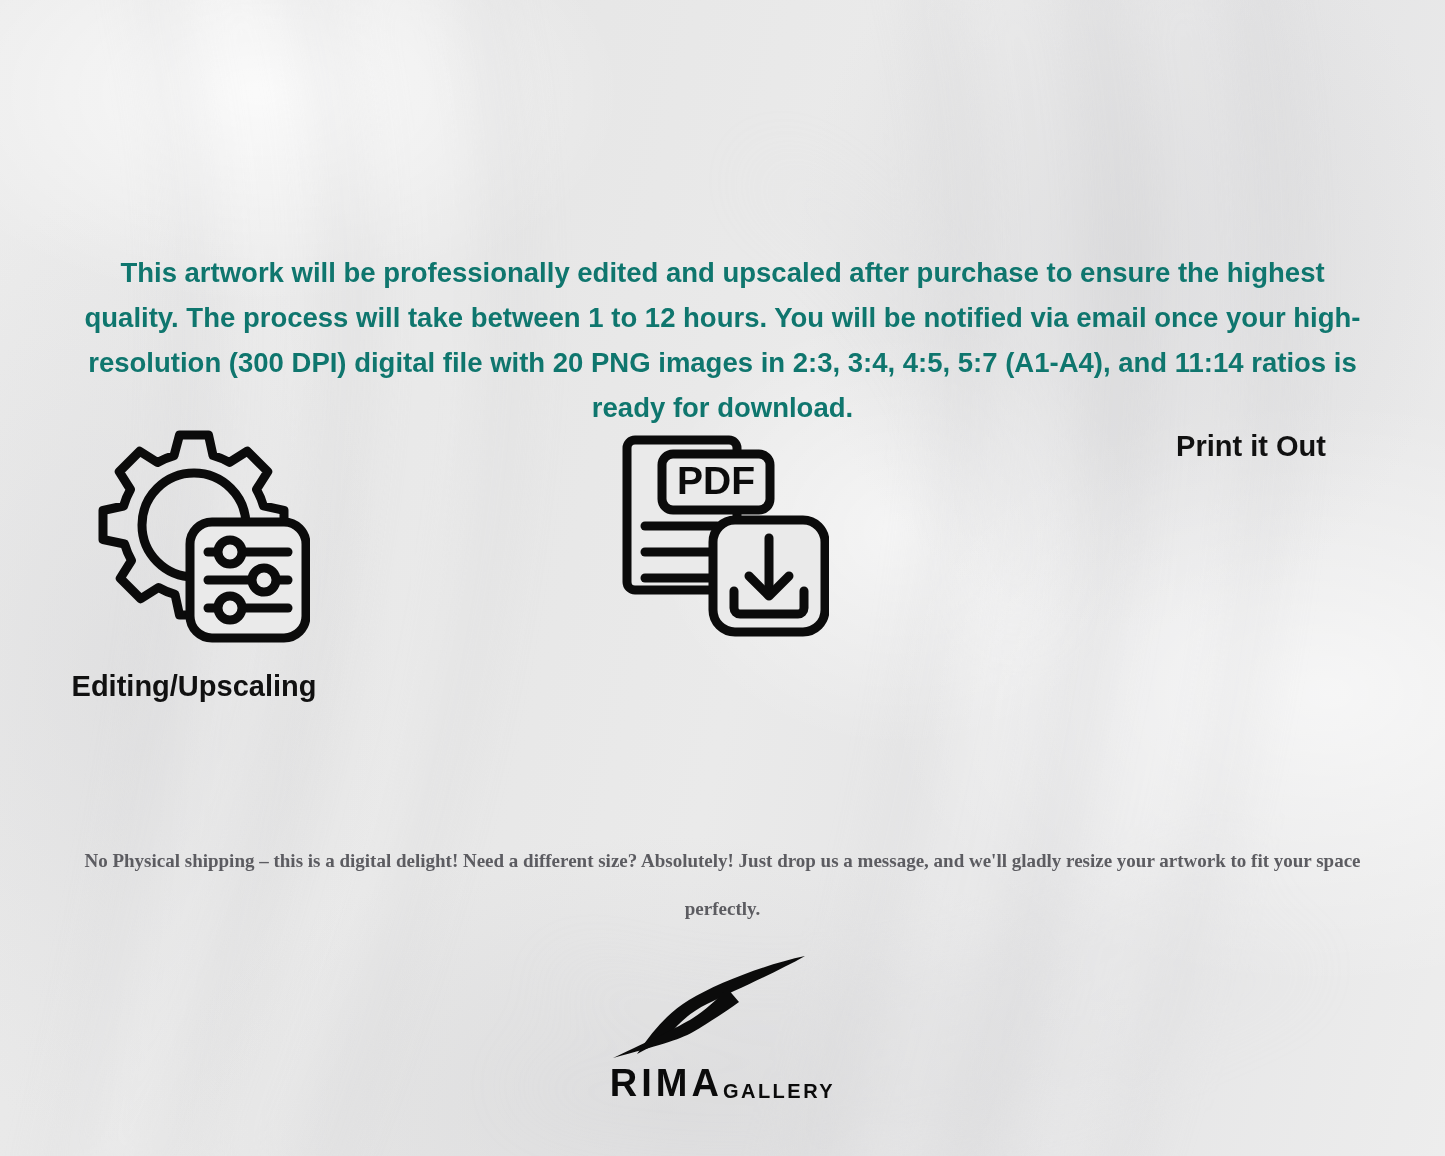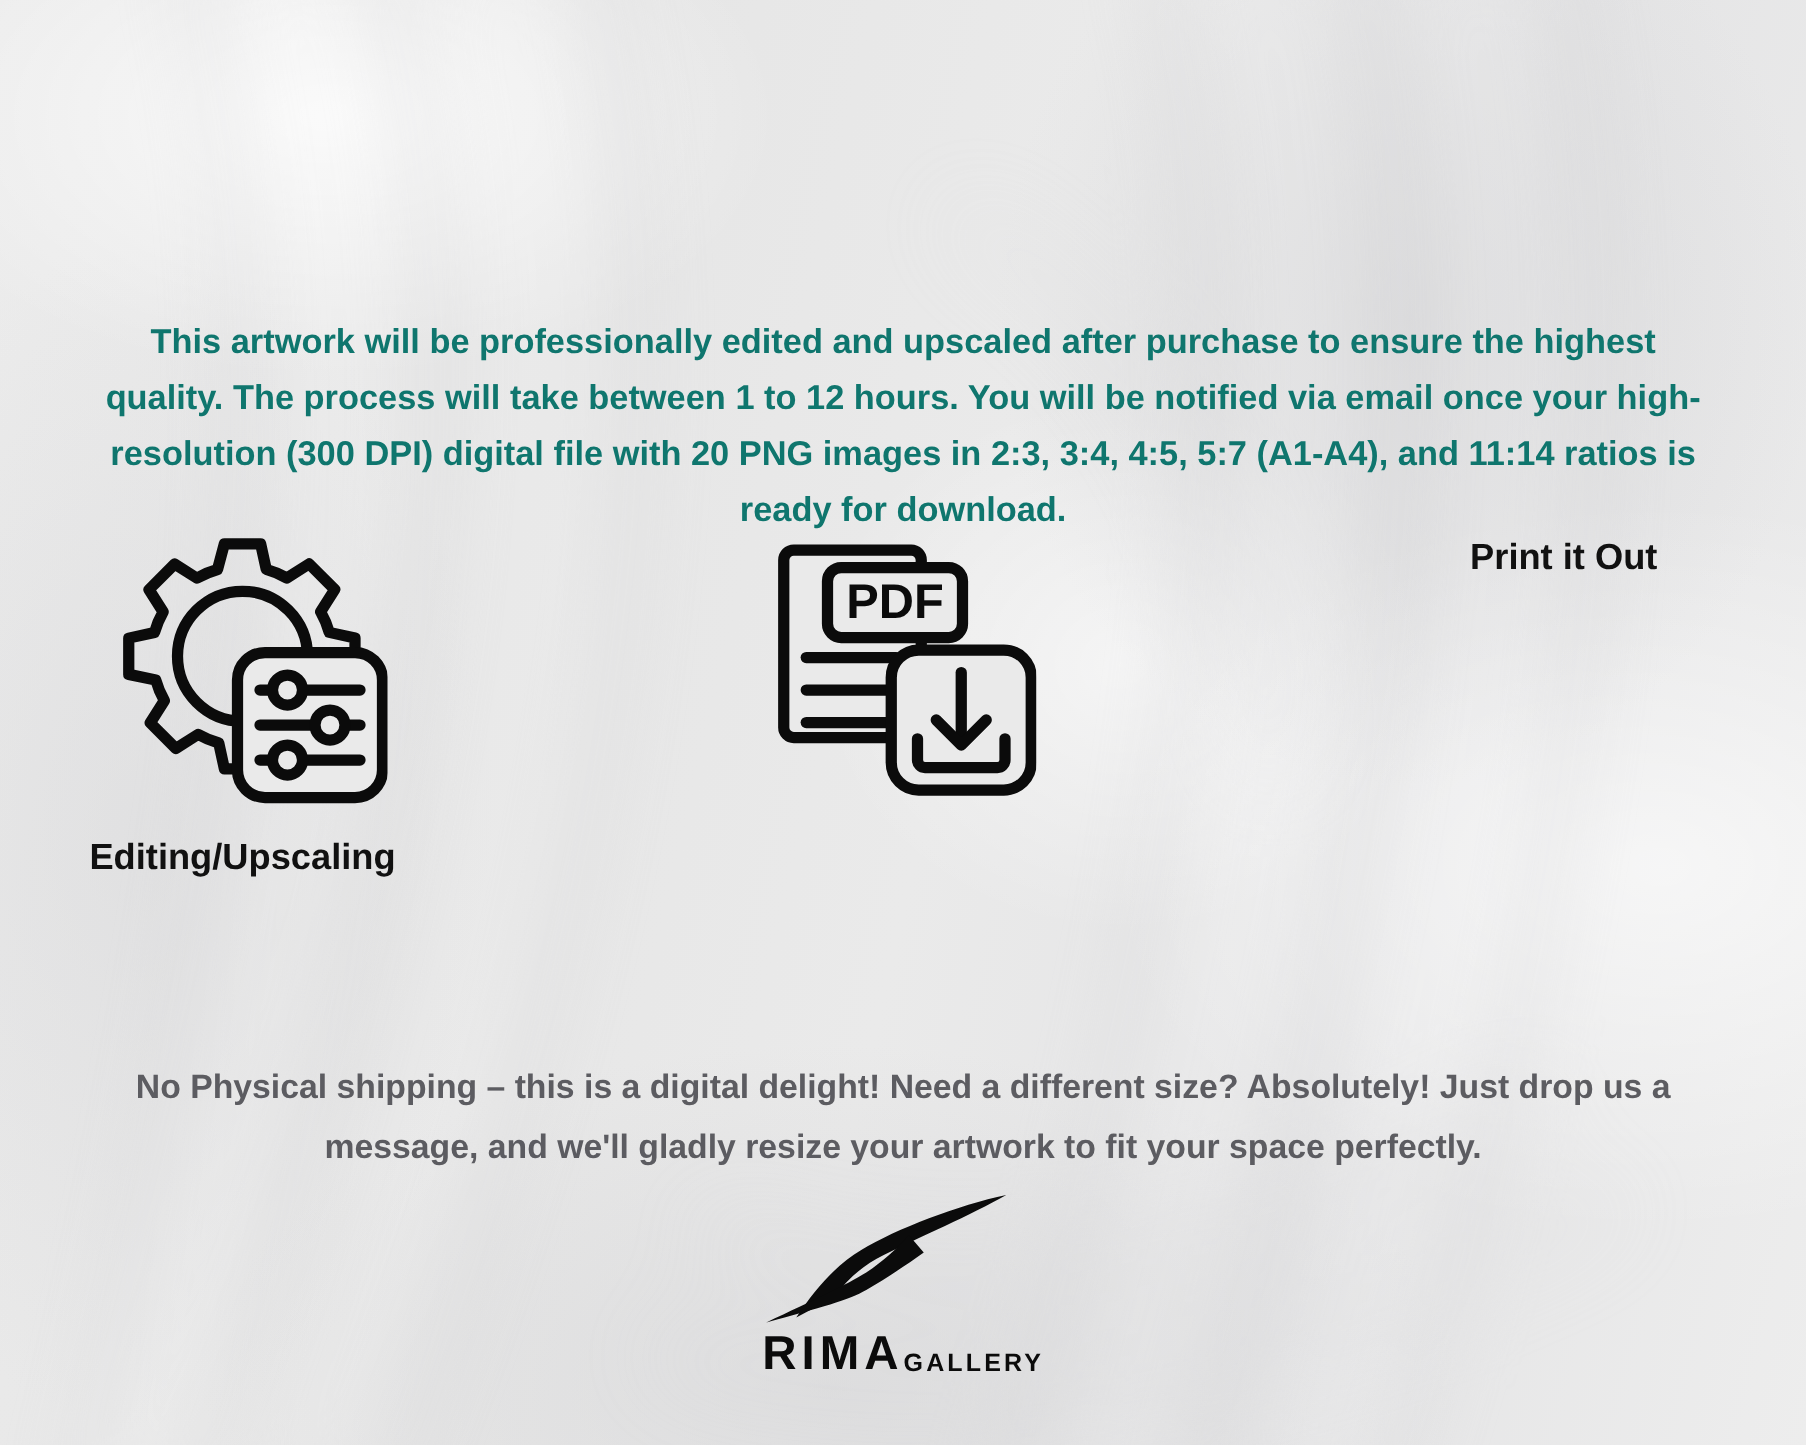--- a/index.html
+++ b/index.html
@@ -101,24 +101,25 @@
     color: #111;
     max-width: 330px;
   }
 
   #outro-paragraph {
     position: absolute;
     left: 46px;
     width: 1353px;
     top: 818px;
     text-align: center;
-    font-size: 27px;
+    font-size: 19px;
     line-height: 48px;
     font-weight: 700;
     color: #5c5c61;
+    font-family: Liberation Serif, serif;
   }
 
   #brand-logo {
     position: absolute;
     left: 0; right: 0;
     top: 950px;
     display: flex;
     flex-direction: column;
     align-items: center;
   }

